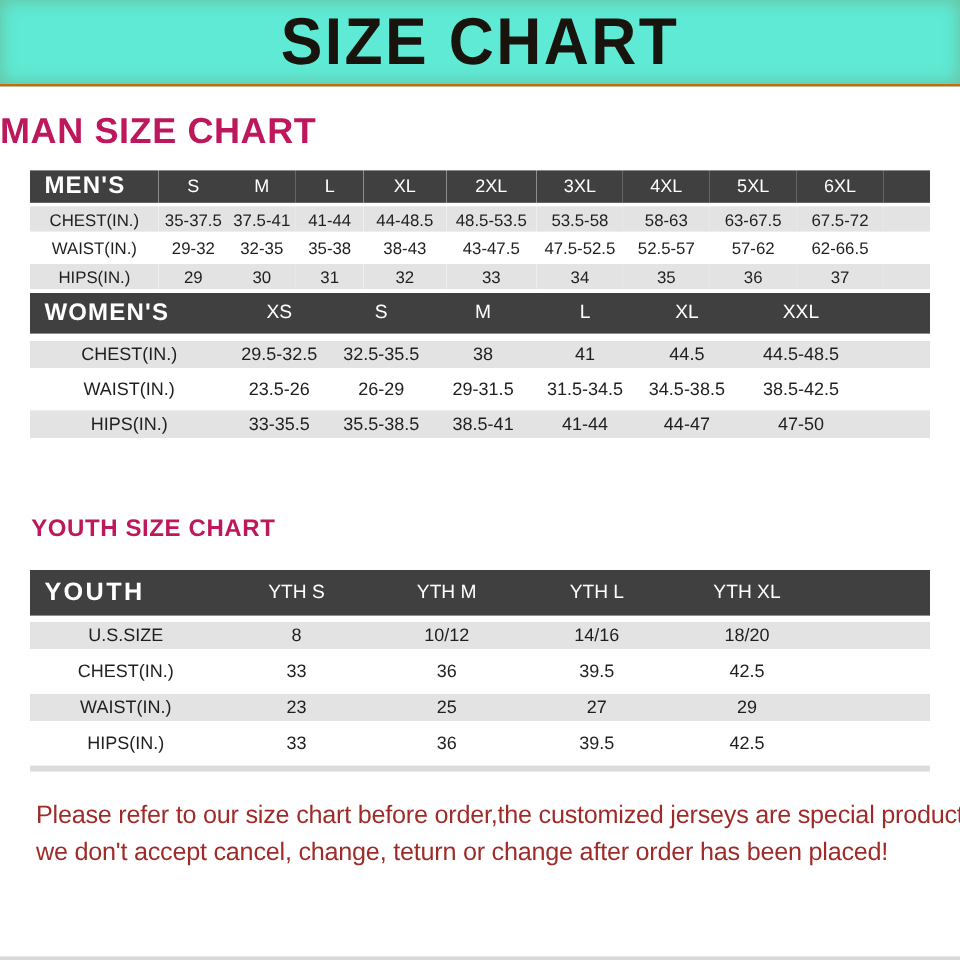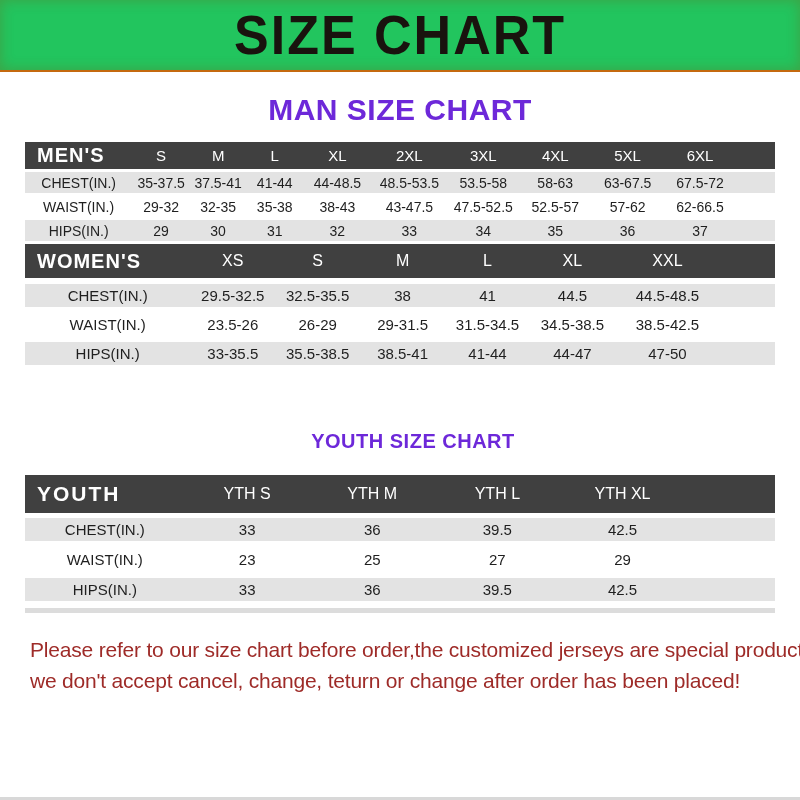--- a/index.html
+++ b/index.html
@@ -2,30 +2,30 @@
 <html><head>
 <meta charset="utf-8">
 <style>
   html,body{margin:0;padding:0;}
   .page{
     width:800px;height:800px;position:relative;background:#ffffff;
     overflow:hidden;font-family:"Liberation Sans",sans-serif;
   }
   
   .banner{
-    height:70px;background:#22c55e;border-bottom:2px solid #C4690F;
+    height:70px;background:#5eead4;border-bottom:2px solid #C4690F;
     display:flex;align-items:center;justify-content:center;
     box-shadow:inset 0 0 14px rgba(140,70,0,.28);
   }
   .banner-title{
     display:inline-block;font-size:52px;font-weight:bold;color:#19130e;
     letter-spacing:2px;transform:scaleY(1.06);white-space:nowrap;
   }
   
-  .heading{text-align:center;font-weight:bold;color:#6d28d9;white-space:nowrap;}
+  .heading{font-weight:bold;color:#be185d;white-space:nowrap;}
   .heading span{display:inline-block;letter-spacing:0.5px;}
   .h-man{margin:20px 0 14px;height:36px;line-height:36px;font-size:30px;}
   .h-women{margin:22px 0 16px;height:37px;line-height:37px;font-size:31px;}
   .h-youth{margin:52px 0 15px;height:37px;line-height:37px;font-size:20px;padding-left:26px;}
   
   .size-table{
     width:750px;margin-left:25px;border-collapse:collapse;table-layout:fixed;
   }
   .size-table th{
     background:#404040;color:#ffffff;font-weight:normal;text-align:center;
@@ -238,20 +238,28 @@
           <th class="lbl">YOUTH</th>
           <th>YTH S</th>
           <th>YTH M</th>
           <th>YTH L</th>
           <th>YTH XL</th>
           <th></th>
         </tr>
       </thead>
       <tbody>
         <tr>
+          <td class="lbl-row">U.S.SIZE</td>
+          <td>8</td>
+          <td>10/12</td>
+          <td>14/16</td>
+          <td>18/20</td>
+          <td></td>
+        </tr>
+        <tr>
           <td class="lbl-row">CHEST(IN.)</td>
           <td>33</td>
           <td>36</td>
           <td>39.5</td>
           <td>42.5</td>
           <td></td>
         </tr>
         <tr>
           <td class="lbl-row">WAIST(IN.)</td>
           <td>23</td>

